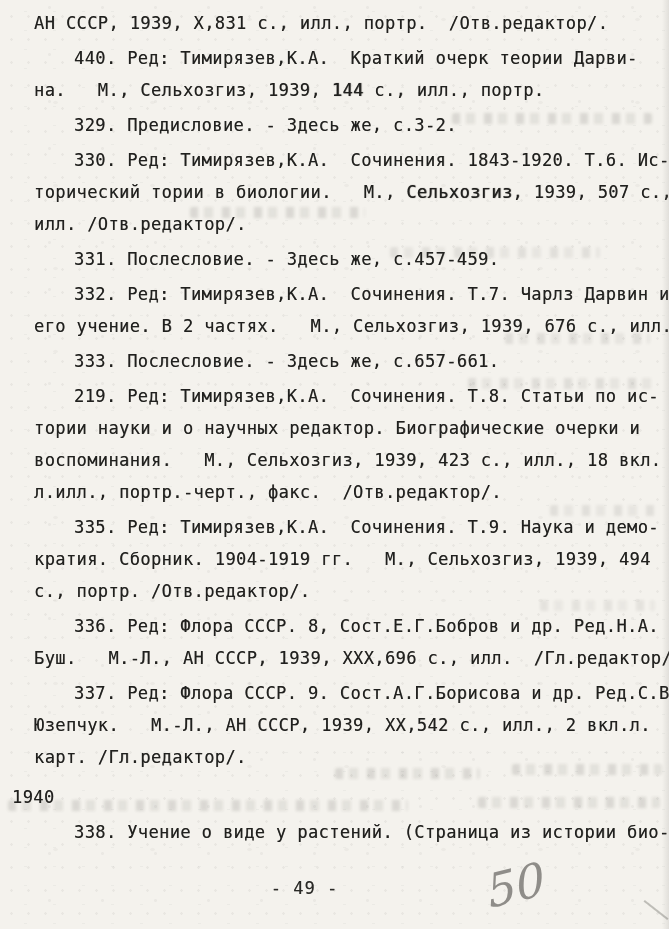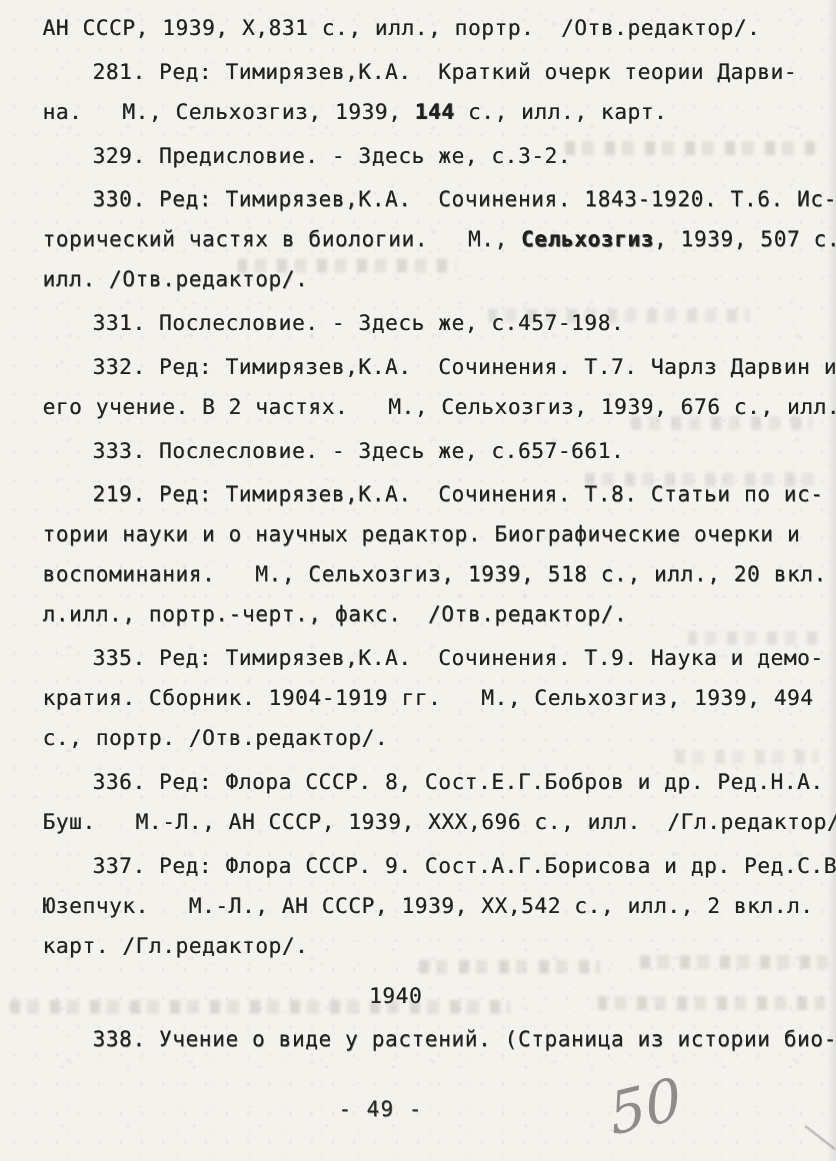--- a/index.html
+++ b/index.html
@@ -28,25 +28,25 @@
   }
   .line {
     font-size: 17px;
     line-height: 32px;
     letter-spacing: 0.4px;
     color: #20201e;
     white-space: pre;
     text-shadow: 0.3px 0.3px 0.5px rgba(35,33,30,0.55);
   }
   .line .b {
-    font-weight: bold;
+    font-weight: normal;
     text-shadow: 0.6px 0.4px 0.8px rgba(20,18,16,0.8);
   }
   .line.entry { text-indent: 40px; margin-top: 3px; }
-  .line.heading { text-align: center; margin-top: 8px; text-indent: 0; transform: translateX(-22px); }
+  .line.heading { margin-top: 8px; text-indent: 0; transform: translateX(-22px); }
   .page-number {
     position: absolute;
     left: 0; top: 878px;
     width: 669px;
     text-align: center;
     transform: translateX(-30px);
     font-size: 17px;
     letter-spacing: 1px;
     color: #2a2a27;
     text-shadow: 0.3px 0.3px 0.5px rgba(35,33,30,0.5);
@@ -85,33 +85,33 @@
     filter: blur(0.6px);
   }
 </style>
 </head>
 <body>
 
 <div class="scan-page">
 
   <div class="doc-text" id="doc-lines">
       <div class="line continuation"><span>АН СССР, 1939, X,831 с., илл., портр.  /Отв.редактор/.</span></div>
-      <div class="line entry"><span>281. Ред: Тимирязев,К.А.  Краткий очерк теории Дарви-</span></div>
-      <div class="line continuation"><span>на.   М., Сельхозгиз, 1939, </span><span class="b">144</span><span> с., илл., карт.</span></div>
+      <div class="line entry"><span>440. Ред: Тимирязев,К.А.  Краткий очерк теории Дарви-</span></div>
+      <div class="line continuation"><span>на.   М., Сельхозгиз, 1939, </span><span class="b">144</span><span> с., илл., портр.</span></div>
       <div class="line entry"><span>329. Предисловие. - Здесь же, с.3-2.</span></div>
       <div class="line entry"><span>330. Ред: Тимирязев,К.А.  Сочинения. 1843-1920. Т.6. Ис-</span></div>
-      <div class="line continuation"><span>торический частях в биологии.   М., </span><span class="b">Сельхозгиз</span><span>, 1939, 507 с.,</span></div>
+      <div class="line continuation"><span>торический тории в биологии.   М., </span><span class="b">Сельхозгиз</span><span>, 1939, 507 с.,</span></div>
       <div class="line continuation"><span>илл. /Отв.редактор/.</span></div>
-      <div class="line entry"><span>331. Послесловие. - Здесь же, с.457-198.</span></div>
+      <div class="line entry"><span>331. Послесловие. - Здесь же, с.457-459.</span></div>
       <div class="line entry"><span>332. Ред: Тимирязев,К.А.  Сочинения. Т.7. Чарлз Дарвин и</span></div>
       <div class="line continuation"><span>его учение. В 2 частях.   М., Сельхозгиз, 1939, 676 с., илл.,</span></div>
       <div class="line entry"><span>333. Послесловие. - Здесь же, с.657-661.</span></div>
       <div class="line entry"><span>219. Ред: Тимирязев,К.А.  Сочинения. Т.8. Статьи по ис-</span></div>
       <div class="line continuation"><span>тории науки и о научных редактор. Биографические очерки и</span></div>
-      <div class="line continuation"><span>воспоминания.   М., Сельхозгиз, 1939, 518 с., илл., 20 вкл.</span></div>
+      <div class="line continuation"><span>воспоминания.   М., Сельхозгиз, 1939, 423 с., илл., 18 вкл.</span></div>
       <div class="line continuation"><span>л.илл., портр.-черт., факс.  /Отв.редактор/.</span></div>
       <div class="line entry"><span>335. Ред: Тимирязев,К.А.  Сочинения. Т.9. Наука и демо-</span></div>
       <div class="line continuation"><span>кратия. Сборник. 1904-1919 гг.   М., Сельхозгиз, 1939, 494</span></div>
       <div class="line continuation"><span>с., портр. /Отв.редактор/.</span></div>
       <div class="line entry"><span>336. Ред: Флора СССР. 8, Сост.Е.Г.Бобров и др. Ред.Н.А.</span></div>
       <div class="line continuation"><span>Буш.   М.-Л., АН СССР, 1939, XXX,696 с., илл.  /Гл.редактор/.</span></div>
       <div class="line entry"><span>337. Ред: Флора СССР. 9. Сост.А.Г.Борисова и др. Ред.С.В.</span></div>
       <div class="line continuation"><span>Юзепчук.   М.-Л., АН СССР, 1939, XX,542 с., илл., 2 вкл.л.</span></div>
       <div class="line continuation"><span>карт. /Гл.редактор/.</span></div>
       <div class="line heading"><span>1940</span></div>

